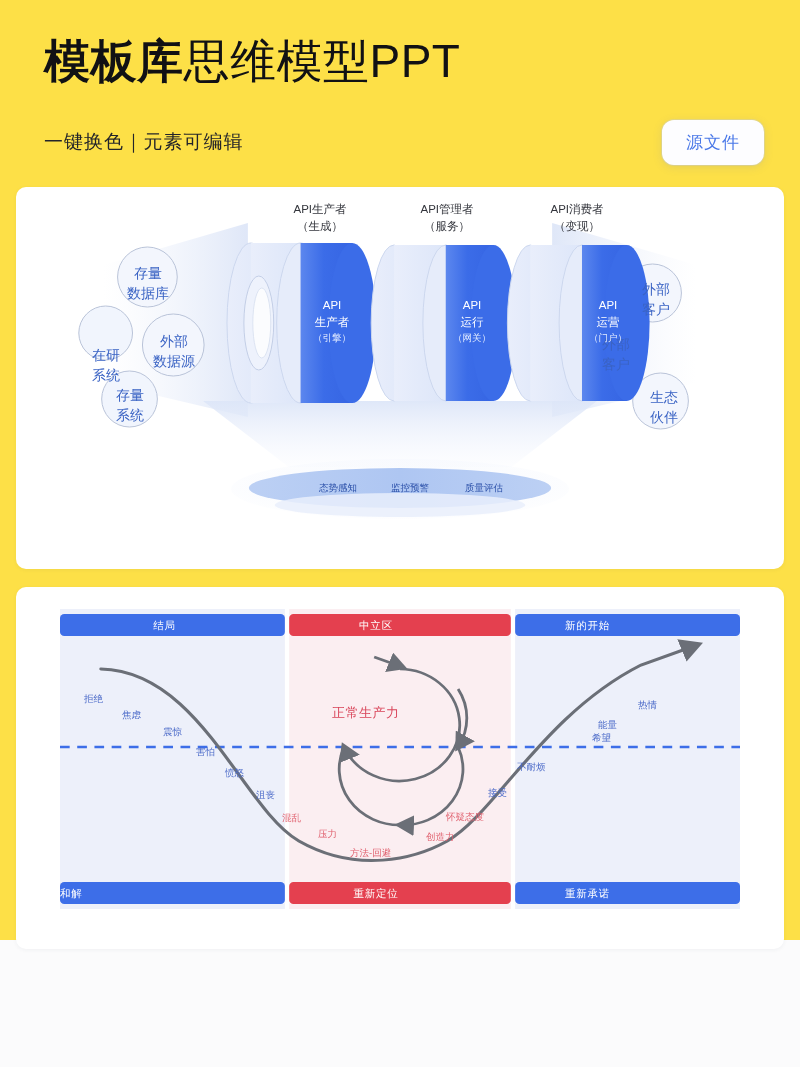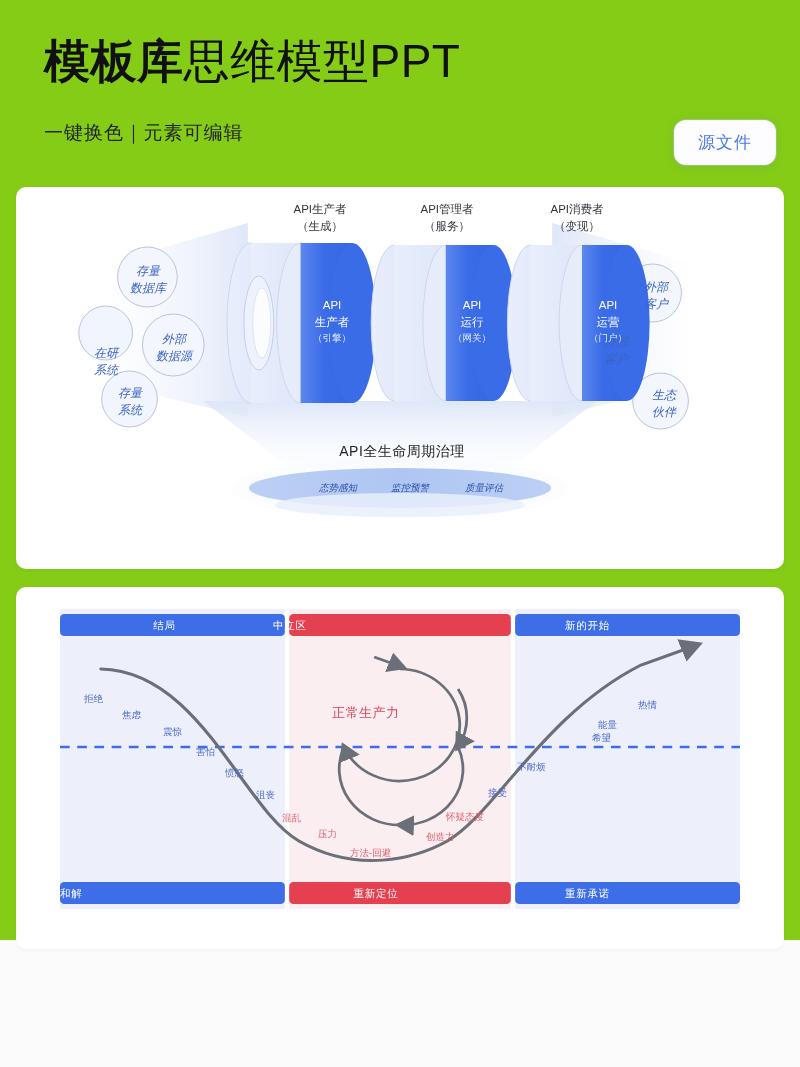--- a/index.html
+++ b/index.html
@@ -2,28 +2,28 @@
 <html><head>
 <meta charset="utf-8">
 <style>
   * { box-sizing: border-box; margin: 0; padding: 0; }
   html, body {
     width: 800px; height: 1067px;
     background: #fbfbfc;
     font-family: "Liberation Sans", "DejaVu Sans", sans-serif;
     overflow: hidden;
   }
-  .page { position: relative; width: 800px; height: 940px; background: #84cc16; }
+  .page { position: relative; width: 800px; height: 940px; background: #fde047; }
 
   
   .header { padding: 36px 0 0 44px; }
   .title { font-size: 46px; line-height: 1.12; letter-spacing: 0.5px; color: #111114; white-space: nowrap; }
   .title .bold { font-weight: 700; }
   .title .light { font-weight: 400; }
-  .subrow { display: flex; margin-top: 32px; padding-right: 24px; }
+  .subrow { display: flex; align-items: center; margin-top: 32px; padding-right: 36px; }
   .subtitle { font-size: 19px; color: #23242a; letter-spacing: 1px; font-weight: 400; }
   .spacer { flex: 1 1 auto; }
   .src-btn {
     background: #fdfdff; color: #4a78e8; font-size: 17px;
     padding: 11px 24px; border-radius: 12px; border: none;
     box-shadow: 0 2px 10px rgba(90,120,200,0.17), 0 0 0 1px rgba(200,210,235,0.35);
     cursor: pointer; letter-spacing: 1px;
   }
 
   
@@ -33,25 +33,25 @@
     box-shadow: 0 1px 4px rgba(40,50,80,0.055);
   }
   .card-title { font-size: 17px; font-weight: 700; color: #16171b; padding: 34px 0 0 44px; letter-spacing: .3px; }
 
   
   .d1 { position: relative; height: 330px; margin: 18px 28px 34px 28px; }
   .d1 svg { position: absolute; inset: 0; width: 100%; height: 100%; }
   .d1 .lbl { position: absolute; text-align: center; pointer-events: none; }
 
   .cap { font-size: 11.5px; color: #33353c; line-height: 1.55; }
-  .bub { font-size: 12px; color: #3a63c4; line-height: 1.45; font-style: italic; }
+  .bub { font-size: 14px; color: #3a63c4; line-height: 1.45; }
   .cyl { font-size: 11.5px; color: #ffffff; line-height: 1.5; }
   .cyl .sm { font-size: 9.5px; color: #e3ecff; }
   .basetitle { font-size: 14px; color: #22242b; font-weight: 500; letter-spacing: .5px; }
-  .pill { font-size: 9.5px; color: #2a4fa8; font-style: italic; }
+  .pill { font-size: 9.5px; color: #2a4fa8; }
 
   
   .d2 { position: relative; height: 300px; margin: 22px 44px 40px 44px; }
   .d2 svg { position: absolute; inset: 0; width: 100%; height: 100%; }
   .d2 .t { position: absolute; pointer-events: none; white-space: nowrap; }
   .bar-lbl { font-size: 10.5px; color: #ffffff; letter-spacing: .8px; }
   .emo { font-size: 9.5px; color: #4a69c8; }
   .emo-r { font-size: 9.5px; color: #e0606e; }
   .ctr-lbl { font-size: 13px; color: #d9455a; letter-spacing: .5px; }
 </style>
@@ -188,21 +188,20 @@
         <div>API</div>
         <div>运行</div>
         <div class="sm">（网关）</div>
       </div>
       <div class="lbl cyl" style="left:535px; top:92px; width:58px;">
         <div>API</div>
         <div>运营</div>
         <div class="sm">（门户）</div>
       </div>
 
-      <div class="lbl basetitle" style="left:258px; top:238px; width:200px;">API全生命周期治理</div>
       <div class="lbl pill" style="left:258px; top:277px; width:72px;">态势感知</div>
       <div class="lbl pill" style="left:330px; top:277px; width:72px;">监控预警</div>
       <div class="lbl pill" style="left:404px; top:277px; width:72px;">质量评估</div>
     </div>
   </div>
 
   <div class="card">
 
     <div class="d2">
       <svg viewBox="0 0 632 300" preserveAspectRatio="none">
@@ -230,21 +229,21 @@
         <path d="M38,60 C130,62 170,200 222,232 C276,265 330,250 360,232 C404,205 450,105 540,56 L592,36" fill="none" stroke="#6b6f77" stroke-width="3" stroke-linecap="round" marker-end="url(#ah)"></path>
 
         <path d="M316,60 A56,56 0 1,1 264,138" fill="none" stroke="#6b6f77" stroke-width="2.6" marker-end="url(#ah)"></path>
         <path d="M264,138 A56,56 0 0,0 316,216" fill="none" stroke="#6b6f77" stroke-width="2.6"></path>
         <path d="M370,138 A56,56 0 0,1 316,216" fill="none" stroke="#6b6f77" stroke-width="2.6" marker-end="url(#ah)"></path>
         <path d="M370,80 A56,56 0 0,1 370,138" fill="none" stroke="#6b6f77" stroke-width="2.6" marker-end="url(#ah)"></path>
         <path d="M292,48 L318,58" fill="none" stroke="#6b6f77" stroke-width="2.6" marker-end="url(#ah)"></path>
       </svg>
 
       <div class="t bar-lbl" style="left:0;   top:10px; width:209px; text-align:center;font-family:Liberation Serif, serif;">结局</div>
-      <div class="t bar-lbl" style="left:213px;top:10px; width:206px; text-align:left;">中立区</div>
+      <div class="t bar-lbl" style="left:213px;top:10px; width:206px; text-align:center;">中立区</div>
       <div class="t bar-lbl" style="left:423px;top:10px; width:209px; text-align:center;">新的开始</div>
 
       <div class="t bar-lbl" style="left:0;   top:278px; width:209px; ">和解</div>
       <div class="t bar-lbl" style="left:213px;top:278px; width:206px; text-align:center;">重新定位</div>
       <div class="t bar-lbl" style="left:423px;top:278px; width:209px; text-align:center;">重新承诺</div>
 
       <div class="t ctr-lbl" style="left:272px; top:95px;">正常生产力</div>
 
       <div class="t emo" style="left:24px;  top:84px;">拒绝</div>
       <div class="t emo" style="left:62px;  top:100px;">焦虑</div>

